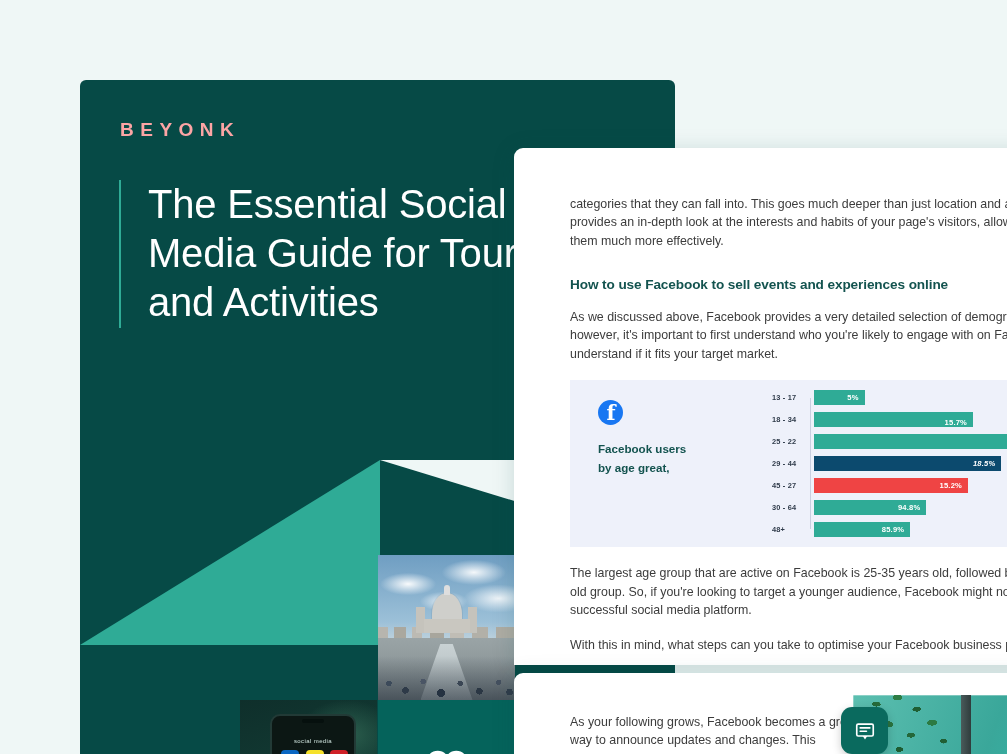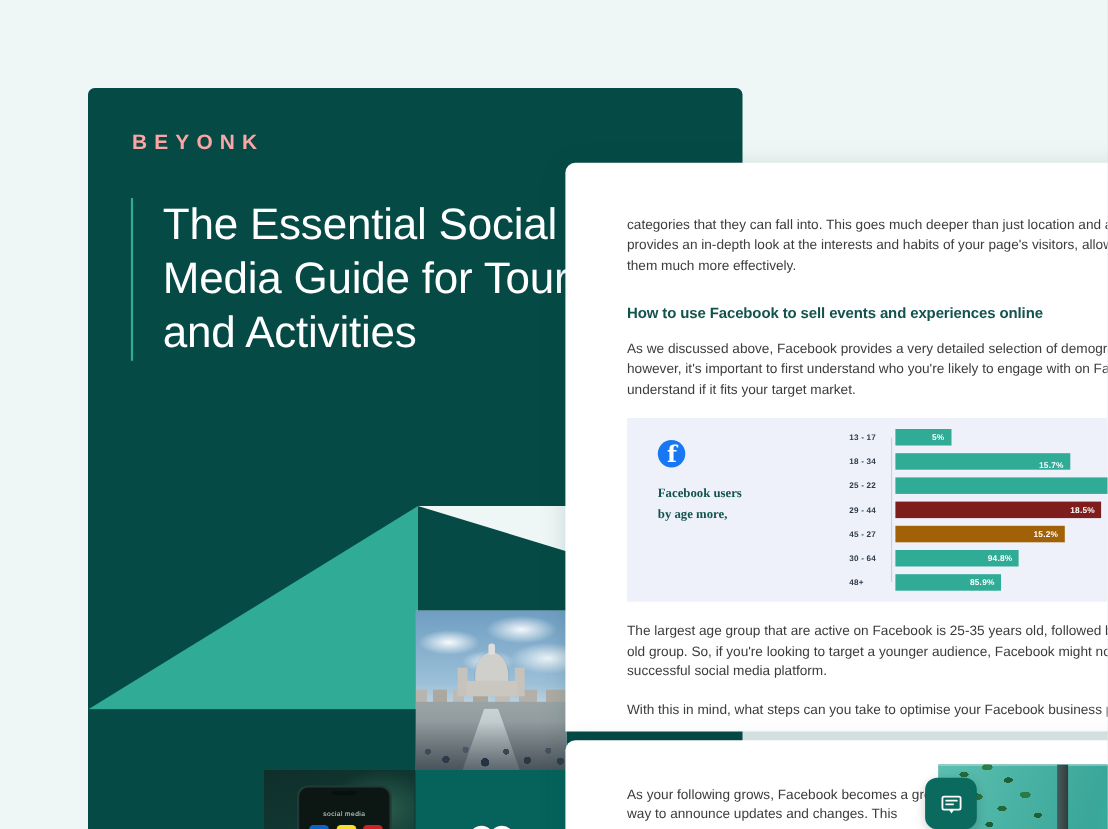--- a/index.html
+++ b/index.html
@@ -263,21 +263,21 @@
   }
 
   
   .infographic {
     margin-top: 17px;
     background: #eef1fa;
     height: 167px;
     display: flex;
     padding: 16px 0 16px 28px;
   }
-  .ig-left { width: 170px; padding-top: 4px; font-family: Liberation Serif, serif; }
+  .ig-left { width: 170px; padding-top: 4px; }
   .fb-logo {
     width: 25px; height: 25px; border-radius: 50%;
     background: #1877f2; position: relative; margin-bottom: 15px;
   }
   .fb-logo::after {
     content: "f";
     position:absolute; left:0; right:0; top:50%;
     transform: translateY(-52%);
     text-align:center;
     color:#fff; font-size:21px; font-weight:700;
@@ -436,21 +436,21 @@
 
       <h3 class="sub" style="margin-top:27px;">How to use Facebook to sell events and experiences online</h3>
 
       <p class="body" style="margin-top:16px;">As we discussed above, Facebook provides a very detailed selection of demographics to target, however, it's important to first understand who you're likely to engage with on Facebook, and understand if it fits your target market.</p>
 
       <div class="infographic">
 
         <div class="ig-left">
           <div class="fb-logo"></div>
           <div class="ig-caption">Facebook users</div>
-          <div class="ig-caption">by age more,</div>
+          <div class="ig-caption">by age great,</div>
         </div>
 
         <div class="ig-chart">
           <div class="axis-line"></div>
 
           <div class="bar-row">
             <div class="bar-label">13 - 17</div>
             <div class="bar-track">
               <div class="bar" style="width: 16.6667%; background: rgb(47, 171, 150);">
                 <span class="bar-value">5%</span>
@@ -472,30 +472,30 @@
             <div class="bar-track">
               <div class="bar" style="width: 79.3333%; background: rgb(47, 171, 150);">
                 
               </div>
             </div>
           </div>
 
           <div class="bar-row">
             <div class="bar-label">29 - 44</div>
             <div class="bar-track">
-              <div class="bar" style="width: 61.6667%; background: #7f1d1d;">
+              <div class="bar" style="width: 61.6667%; background: #0c4a6e; font-style: italic;">
                 <span class="bar-value">18.5%</span>
               </div>
             </div>
           </div>
 
           <div class="bar-row">
             <div class="bar-label">45 - 27</div>
             <div class="bar-track">
-              <div class="bar" style="width: 50.6667%; background: #a16207;">
+              <div class="bar" style="width: 50.6667%; background: #ef4444;">
                 <span class="bar-value">15.2%</span>
               </div>
             </div>
           </div>
 
           <div class="bar-row">
             <div class="bar-label">30 - 64</div>
             <div class="bar-track">
               <div class="bar" style="width: 37%; background: rgb(47, 171, 150);">
                 <span class="bar-value">94.8%</span>

